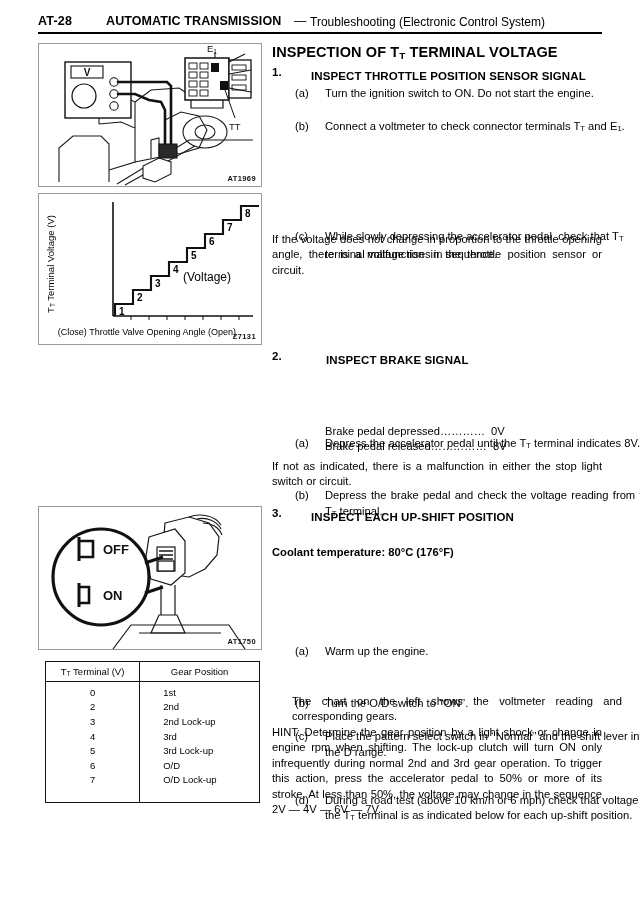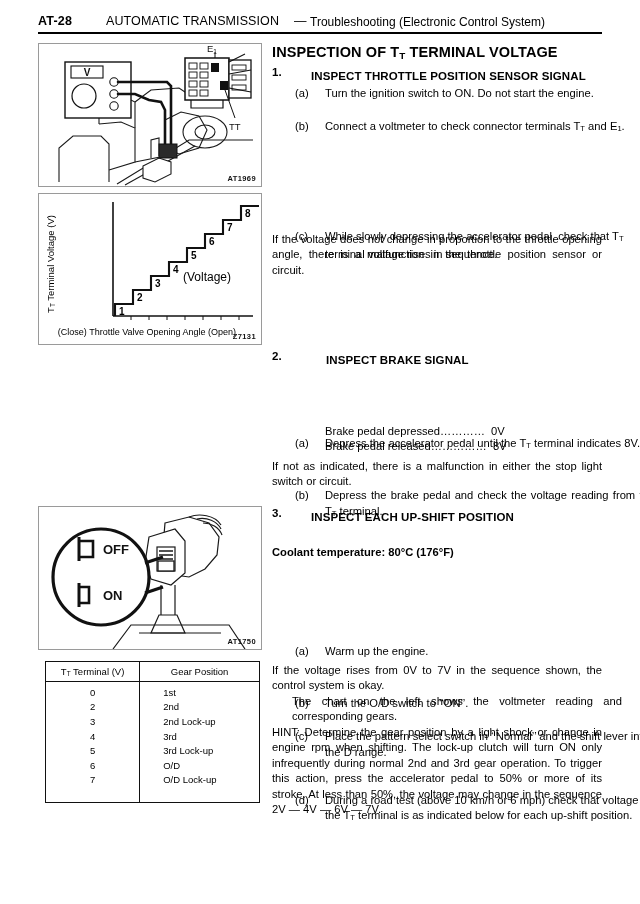--- a/index.html
+++ b/index.html
@@ -9,21 +9,21 @@
     font-family:"Liberation Sans", sans-serif;
     color:#000;
     position:relative;
     overflow:hidden;
   }
   .page { position:relative; width:640px; height:692px; }
 
   
   .header { position:absolute; left:38px; top:14px; width:564px; height:20px; }
   .hdr-code { position:absolute; left:0; top:0; font-size:12.5px; font-weight:bold; letter-spacing:.2px; }
-  .hdr-main { position:absolute; left:68px; top:0; font-size:12.5px; font-weight:normal; letter-spacing:.1px; }
+  .hdr-main { position:absolute; left:68px; top:0; font-size:12.5px; font-weight:bold; letter-spacing:.1px; }
   .hdr-dash { position:absolute; left:256px; top:0; font-size:12.5px; }
   .hdr-sub  { position:absolute; left:272px; top:1px; font-size:12px; }
   .rule { position:absolute; left:38px; top:32px; width:564px; height:0; border-top:2.4px solid #000; }
 
   
   .fig { position:absolute; border:1px solid #9a9a9a; background:#fff; box-sizing:border-box; }
   .fig-id {
     position:absolute; right:5px; bottom:3px;
     font-size:7.5px; letter-spacing:.4px; color:#111; font-weight:bold;
   }
@@ -359,18 +359,17 @@
     <div class="blk lettered" style="top:581px;">
       <span class="ltr">(c)</span>
       <span>Place the pattern select switch in ‘‘Normal’’ and the shift lever into the D range.</span>
     </div>
 
     <div class="blk lettered" style="top:614px;">
       <span class="ltr">(d)</span>
       <span><span>During a road test (above 10 km/h or 6 mph) check that voltage at the T</span><sub>T</sub><span> terminal is as indicated below for each up-shift position.</span></span>
     </div>
 
-    <div class="blk para para-j" style="top:663px;">If the voltage rises from 0V to 7V in the sequence shown, the control system is okay.</div>
     <div class="blk para para-j" style="top:694px;margin-left:20px;">The chart on the left shows the voltmeter reading and corresponding gears.</div>
     <div class="blk para" style="top:725px; text-align:justify;">HINT:   Determine the gear position by a light shock or change in engine rpm when shifting. The lock-up clutch will turn ON only infrequently during normal 2nd and 3rd gear operation. To trigger this action, press the accelerator pedal to 50% or more of its stroke. At less than 50%, the voltage may change in the sequence 2V — 4V — 6V — 7V.</div>
 
   </div>
 </div>
 
 </body></html>

